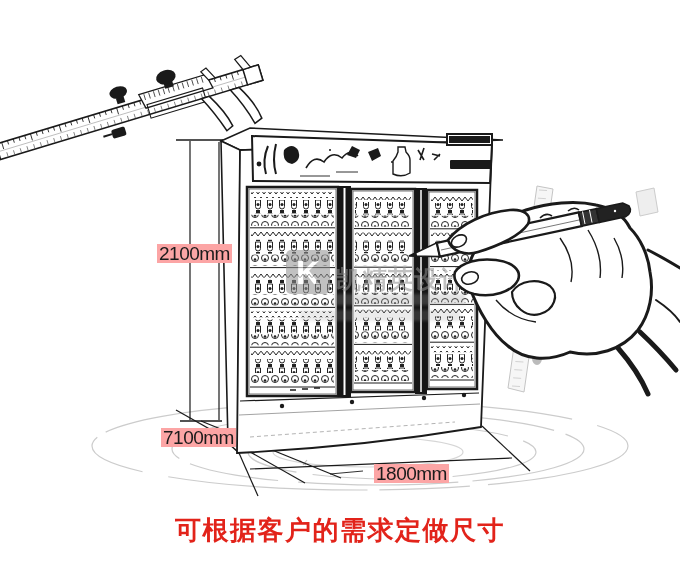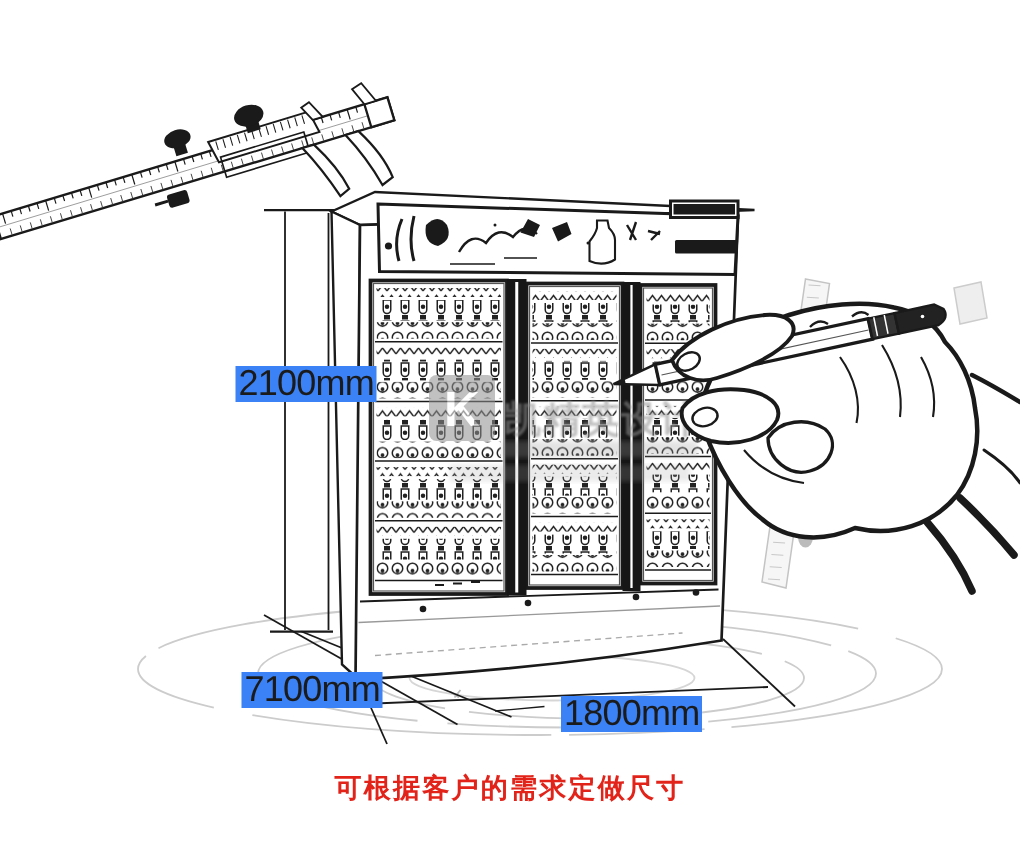--- a/index.html
+++ b/index.html
@@ -1,22 +1,22 @@
 <!DOCTYPE html>
 <html><head>
 <meta charset="utf-8">
 <style>
   html,body{margin:0;padding:0;background:#fff;}
   .stage{position:relative;width:680px;height:578px;background:#fff;overflow:hidden;
          font-family:"Liberation Sans",sans-serif;}
   .stage svg{position:absolute;left:0;top:0;}
-  .dim-label{position:absolute;background:#3b82f6;color:#1b1b1b;font-size:24px;
+  .dim-label{position:absolute;background:#fca5a5;color:#1b1b1b;font-size:19px;
              line-height:1;letter-spacing:-0.5px;padding:0 2px;white-space:nowrap;}
   .caption{position:absolute;left:0;right:0;top:513px;text-align:center;
-           color:#e2231a;font-size:18px;font-weight:bold;letter-spacing:1.5px;}
+           color:#e2231a;font-size:26px;font-weight:bold;letter-spacing:1.5px;}
 </style>
 </head>
 <body>
 
 <div class="stage">
 <svg width="680" height="578" viewBox="0 0 680 578">
   <defs>
     <pattern id="pcaps" width="6" height="7" patternUnits="userSpaceOnUse">
       <path d="M0,5 L3,1 L6,5" stroke="#222" stroke-width="1" fill="none"></path>
     </pattern>
@@ -361,16 +361,16 @@
     <line x1="99" y1="16" x2="108" y2="16" stroke="#1a1a1a" stroke-width="2"></line>
     <polygon points="252,-8 268,-8 268,8 252,8" fill="#ffffff" stroke="#1a1a1a" stroke-width="1.5"></polygon>
     <path d="M252,-8 L247,-20 L254,-22 L260,-8 Z" fill="#ffffff" stroke="#1a1a1a" stroke-width="1.2"></path>
     <path d="M216,-8 L211,-18 L217,-20 L223,-8 Z" fill="#ffffff" stroke="#1a1a1a" stroke-width="1.2"></path>
     <path d="M243,8 C250,20 255,33 256,44 L248,47 C245,34 240,20 234,8 Z" fill="#ffffff" stroke="#1a1a1a" stroke-width="1.5"></path>
     <path d="M212,8 C219,20 224,32 226,43 L219,46 C215,33 210,20 204,8 Z" fill="#ffffff" stroke="#1a1a1a" stroke-width="1.5"></path>
   </g>
 </svg>
 
 <div class="dim-label" style="left:157px;top:244px">2100mm</div>
-<div class="dim-label" style="left:161px;top:448px">7100mm</div>
+<div class="dim-label" style="left:161px;top:428px">7100mm</div>
 <div class="dim-label" style="left:374px;top:464px">1800mm</div>
 <div class="caption">可根据客户的需求定做尺寸</div>
 </div>
 
 </body></html>

